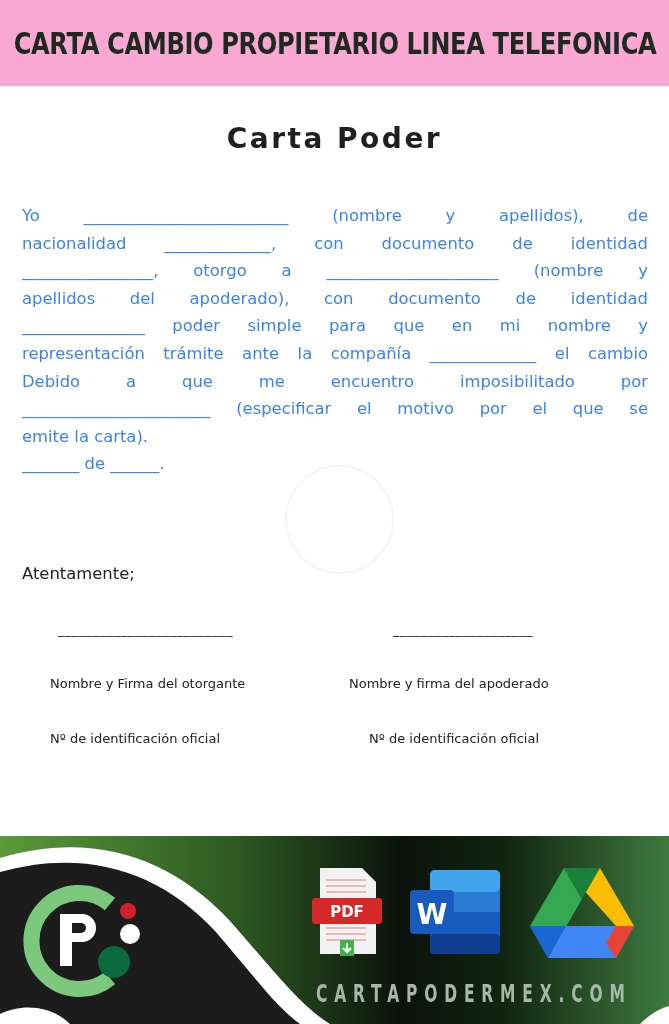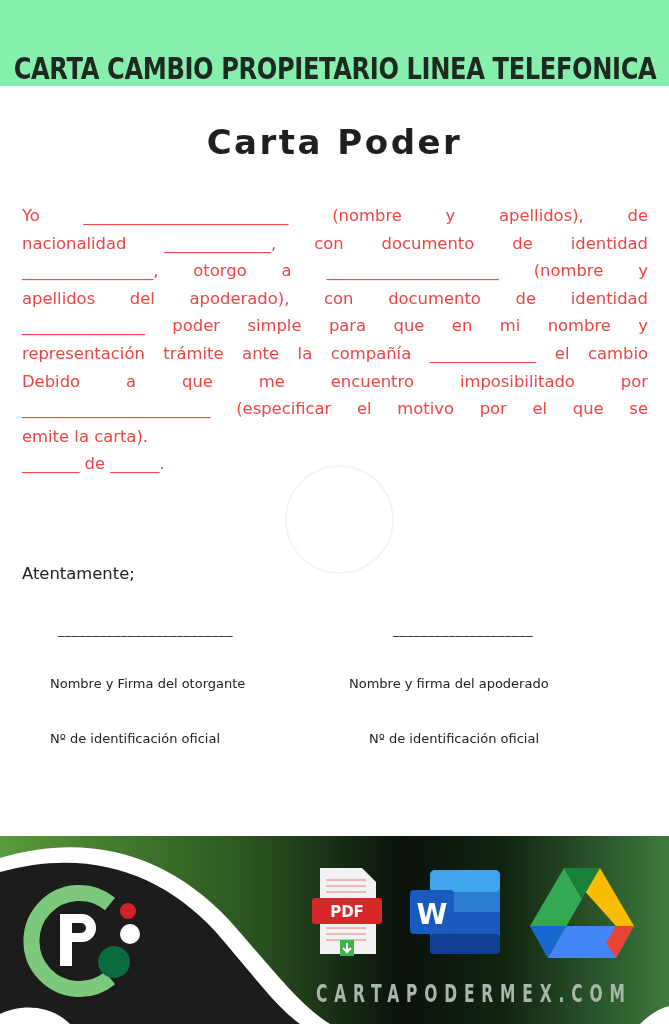--- a/index.html
+++ b/index.html
@@ -1,20 +1,20 @@
 <!DOCTYPE html>
 <html><head>
 <meta charset="utf-8">
 <style>
   html,body{margin:0;padding:0;}
   body{width:669px;height:1024px;position:relative;overflow:hidden;background:#ffffff;font-family:"DejaVu Sans",sans-serif;}
-  .header{position:absolute;left:0;top:0;width:669px;height:86px;background:#86efac;display:flex;align-items:flex-end;justify-content:center;}
+  .header{position:absolute;left:0;top:0;width:669px;height:86px;background:#f9a8d4;display:flex;align-items:center;justify-content:center;}
   .header h1{margin:0;font-family:"DejaVu Sans",sans-serif;font-weight:bold;font-size:31px;color:#1e2a1f;letter-spacing:-0.5px;transform:scaleX(0.78);white-space:nowrap;}
-  .doc-title{position:absolute;left:0;top:122px;width:669px;text-align:center;font-family:"DejaVu Sans",sans-serif;font-weight:bold;font-size:34px;letter-spacing:2.5px;color:#1f1f1f;}
-  .body{position:absolute;left:22px;top:202px;width:626px;font-family:"DejaVu Sans",sans-serif;font-size:16.4px;line-height:27.6px;color:#ef4444;}
+  .doc-title{position:absolute;left:0;top:122px;width:669px;text-align:center;font-family:"DejaVu Sans",sans-serif;font-weight:bold;font-size:28px;letter-spacing:2.5px;color:#1f1f1f;}
+  .body{position:absolute;left:22px;top:202px;width:626px;font-family:"DejaVu Sans",sans-serif;font-size:16.4px;line-height:27.6px;color:#3b82f6;}
   .body .line{text-align:justify;text-align-last:justify;display:block;}
   .body .last{text-align:right;text-align-last:left;display:block;}
   .watermark{position:absolute;left:285px;top:465px;width:105px;height:105px;border-radius:50%;border:2px solid #f1f1f1;opacity:0.8;}
   .atentamente{position:absolute;left:22px;top:564px;font-size:16.4px;color:#222;}
   .sig{position:absolute;font-size:13px;color:#222;white-space:nowrap;}
   .footer{position:absolute;left:0;top:836px;width:669px;height:188px;background:linear-gradient(90deg,#5a9a3a 0%,#2d5a22 35%,#0b120c 60%,#102410 75%,#3e7a3e 100%);overflow:hidden;}
   .footer svg.wave{position:absolute;left:0;top:0;}
   .logo{position:absolute;left:22px;top:40px;width:130px;height:130px;}
   .icons{position:absolute;top:32px;}
   .site{position:absolute;left:316px;top:143px;font-family:"DejaVu Sans",sans-serif;font-weight:bold;font-size:25px;letter-spacing:11px;color:#a9b6aa;transform:scaleX(0.62);transform-origin:left center;white-space:nowrap;}

